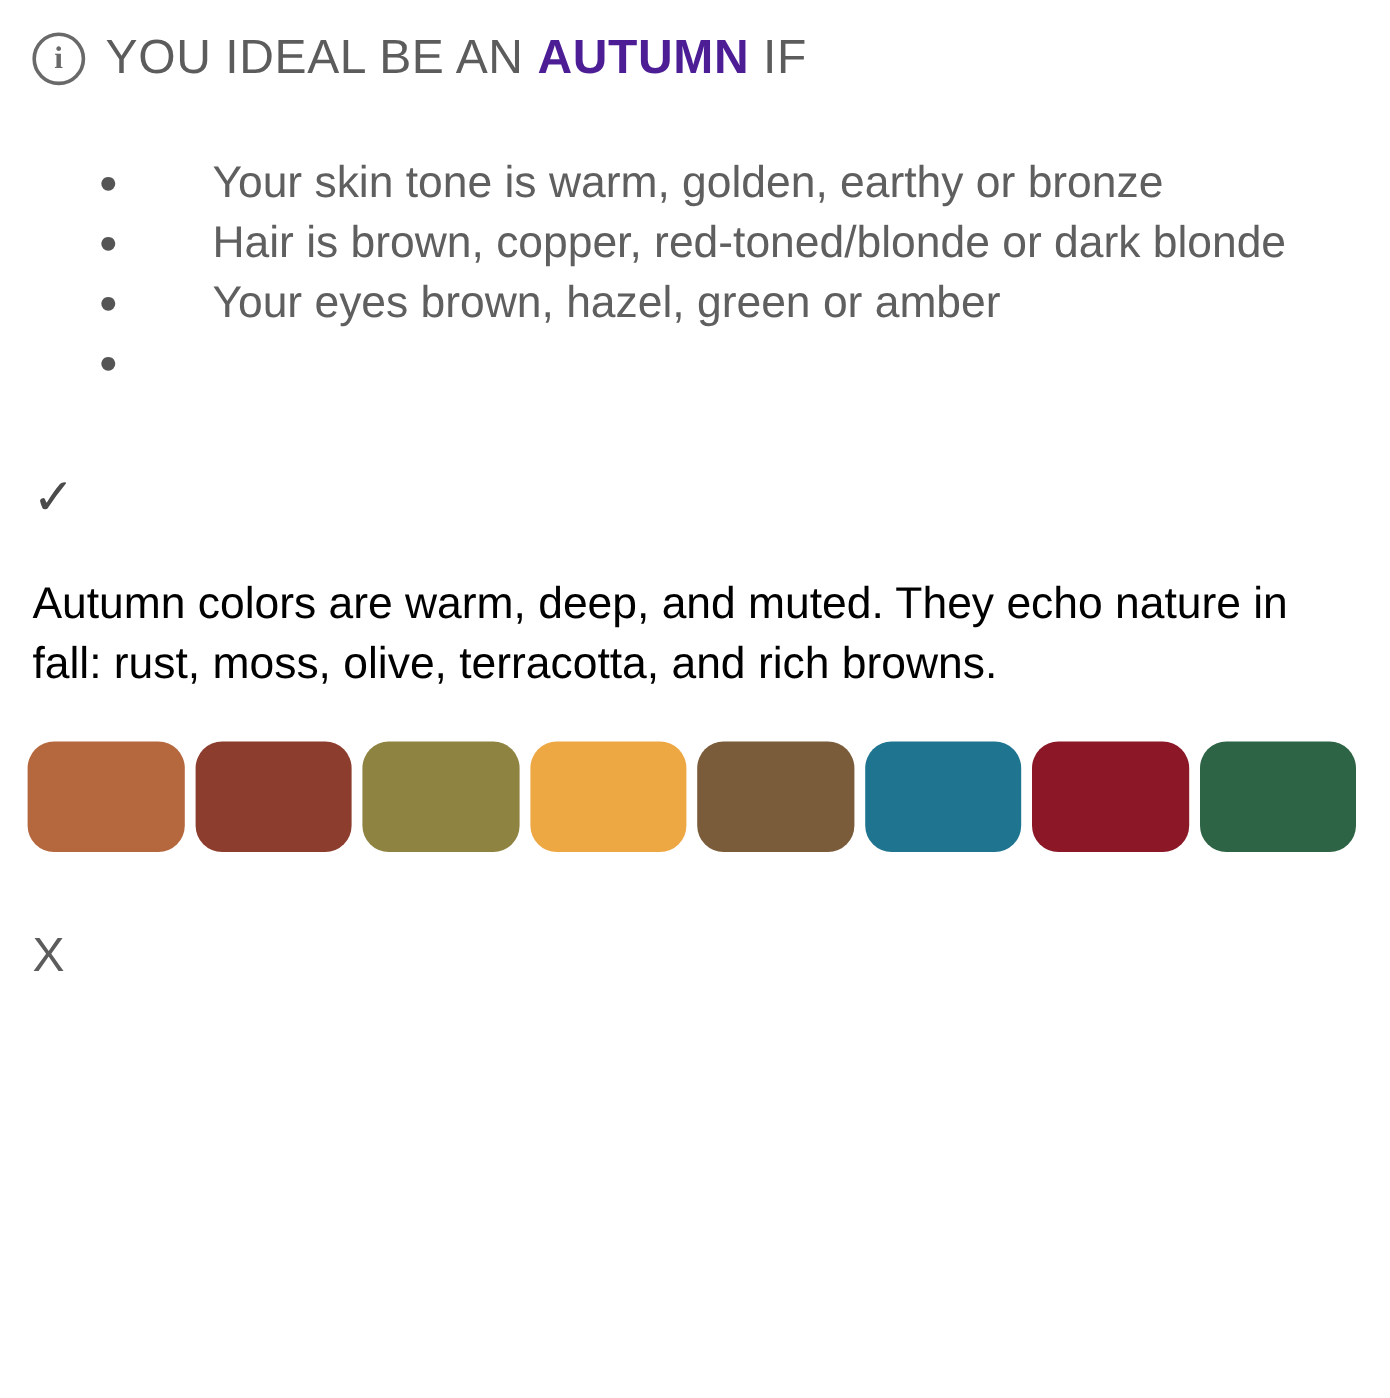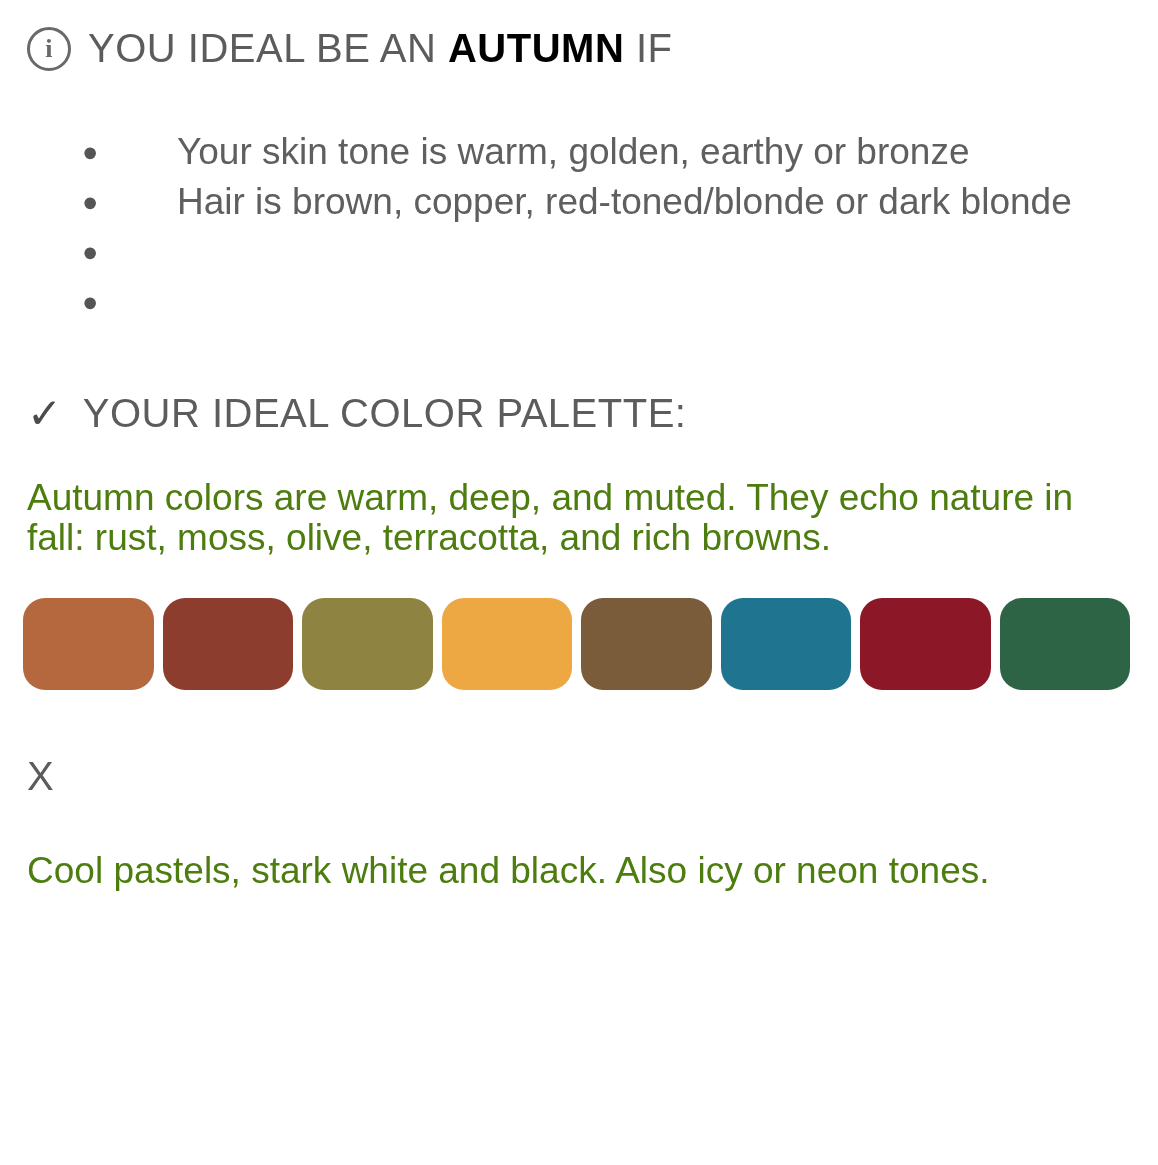--- a/index.html
+++ b/index.html
@@ -30,21 +30,21 @@
     border-radius: 50%;
     display: flex;
     align-items: center;
     justify-content: center;
     font-size: 26px;
     font-weight: 700;
     color: #696969;
     flex-shrink: 0;
     font-family: "Liberation Serif", serif;
   }
-  .title-season { font-weight: 700; color: #000000; }
+  .title-season { font-weight: 700; color: #4c1d95; }
 
   
   ul.traits {
     list-style: none;
     margin: 56px 0 0 0;
     padding: 0;
     font-size: 37px;
     line-height: 50px;
   }
   ul.traits li { display: flex; align-items: flex-start; }
@@ -68,23 +68,23 @@
     align-items: center;
     gap: 20px;
   }
   .check-icon { font-size: 42px; color: #4b4b4b; }
   .section-heading.avoid { margin-top: 64px; gap: 14px; }
 
   
   .body-text {
     margin-top: 40px;
     font-size: 37px;
-    line-height: 40px;
+    line-height: 50px;
     max-width: 1108px;
-    color: #4d7c0f;
+    color: #000000;
   }
   .body-text.avoid-desc { margin-top: 52px; }
 
   
   .swatch-row {
     margin-top: 40px;
     margin-left: -4px;
     display: flex;
     gap: 9px;
   }
@@ -112,43 +112,42 @@
     <li>
       <span class="bullet-cell">●</span>
       <span class="trait-text">Your skin tone is warm, golden, earthy or bronze</span>
     </li>
     <li>
       <span class="bullet-cell">●</span>
       <span class="trait-text">Hair is brown, copper, red-toned/blonde or dark blonde</span>
     </li>
     <li>
       <span class="bullet-cell">●</span>
+      <span class="trait-text">Your eyes brown, hazel, green or amber</span>
     </li>
     <li>
       <span class="bullet-cell">●</span>
     </li>
   </ul>
 
   <div class="section-heading">
     <span class="check-icon">✓</span>
-    <span>YOUR IDEAL COLOR PALETTE:</span>
   </div>
 
   <div class="body-text">Autumn colors are warm, deep, and muted. They echo nature in fall: rust, moss, olive, terracotta, and rich browns.</div>
 
   <div class="swatch-row">
       <div class="swatch" style="background: rgb(181, 103, 62);"></div>
       <div class="swatch" style="background: rgb(140, 61, 45);"></div>
       <div class="swatch" style="background: rgb(143, 131, 66);"></div>
       <div class="swatch" style="background: rgb(237, 167, 67);"></div>
       <div class="swatch" style="background: rgb(122, 91, 58);"></div>
       <div class="swatch" style="background: rgb(31, 117, 144);"></div>
       <div class="swatch" style="background: rgb(139, 23, 39);"></div>
       <div class="swatch" style="background: rgb(45, 100, 69);"></div>
     </div>
 
   <div class="section-heading avoid">
     <span>X</span>
   </div>
 
-  <div class="body-text avoid-desc">Cool pastels, stark white and black. Also icy or neon tones.</div>
 
 </div>
 
 </body></html>

